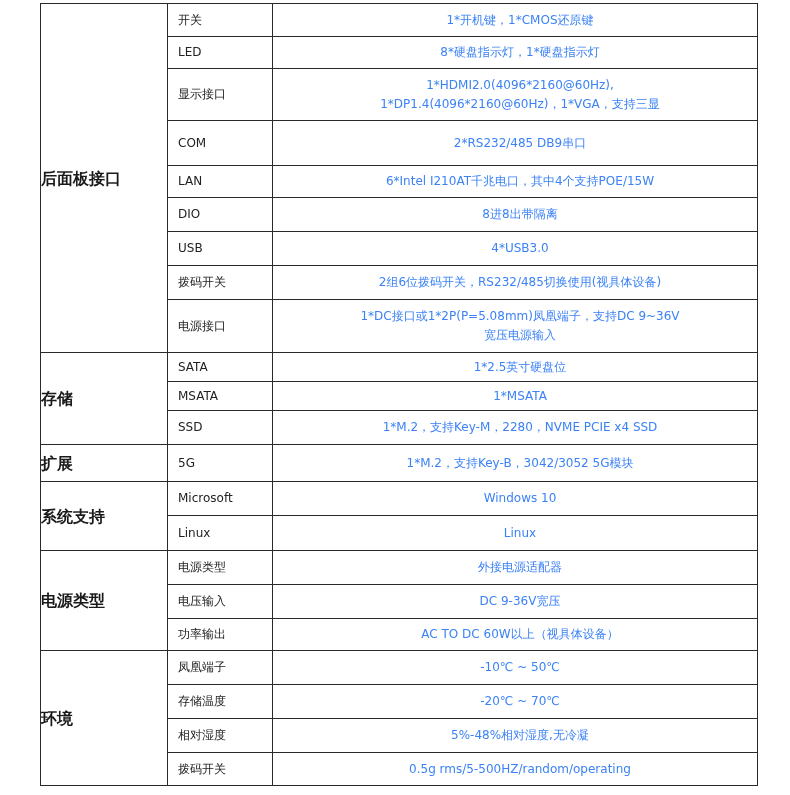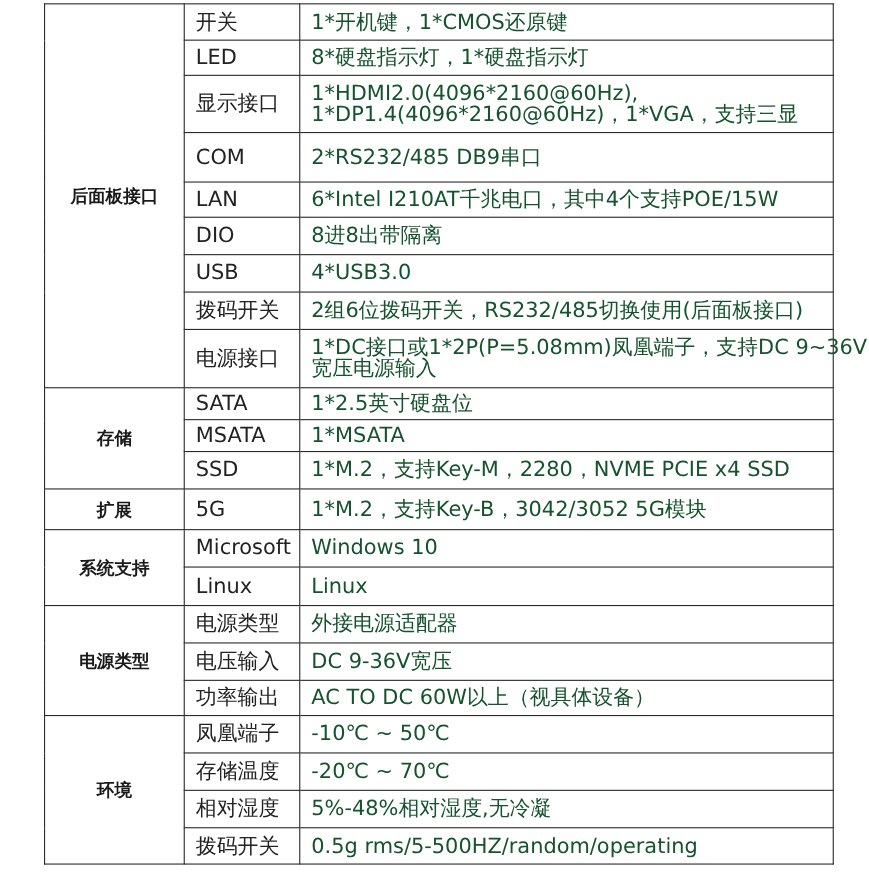--- a/index.html
+++ b/index.html
@@ -18,36 +18,37 @@
       position: absolute;
       left: 40px;
       top: 3px;
       border-collapse: collapse;
       table-layout: fixed;
       width: 717px;
     }
     .spec-table td {
       border: 1.5px solid #2a2a2a;
       padding: 0 0 0 10px;
-      font-size: 19px;
+      font-size: 12px;
       line-height: 19px;
       vertical-align: middle;
       white-space: nowrap;
     }
     .spec-table td.cat {
-      text-align: center;
+      text-align: left;
       font-weight: bold;
       padding: 0;
       font-size: 16px;
     }
     .spec-table td.key {
       color: #222;
     }
     .spec-table td.val {
-      color: #14532d;
+      color: #3b82f6;
+      text-align: center;
     }
     col.c1 { width: 127px; }
     col.c2 { width: 105px; }
     col.c3 { width: 485px; }
   </style>
 </head>
 <body>
 
 <table class="spec-table">
   <colgroup>
@@ -84,21 +85,21 @@
     <tr style="height:34px">
       <td class="key">DIO</td>
       <td class="val">8进8出带隔离</td>
     </tr>
     <tr style="height:34px">
       <td class="key">USB</td>
       <td class="val">4*USB3.0</td>
     </tr>
     <tr style="height:34px">
       <td class="key">拨码开关</td>
-      <td class="val">2组6位拨码开关，RS232/485切换使用(后面板接口)</td>
+      <td class="val">2组6位拨码开关，RS232/485切换使用(视具体设备)</td>
     </tr>
     <tr style="height:53px">
       <td class="key">电源接口</td>
       <td class="val">
         <div>1*DC接口或1*2P(P=5.08mm)凤凰端子，支持DC 9~36V</div>
         <div>宽压电源输入</div>
       </td>
     </tr>
 
     <tr style="height:29px">

